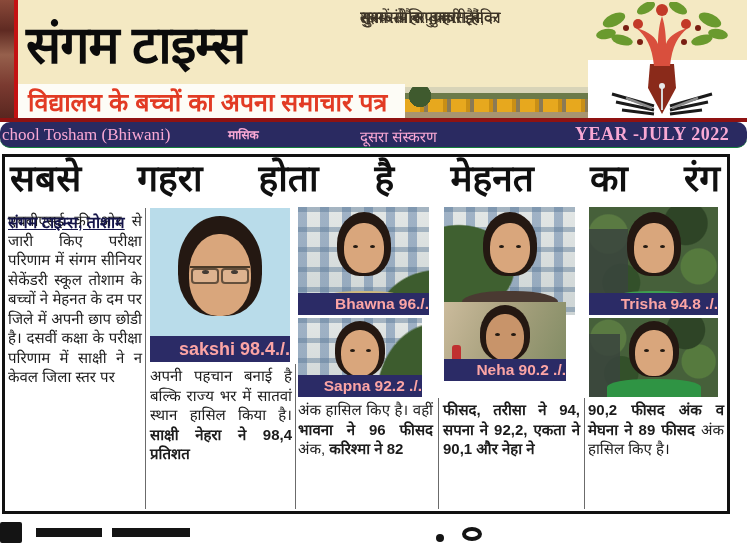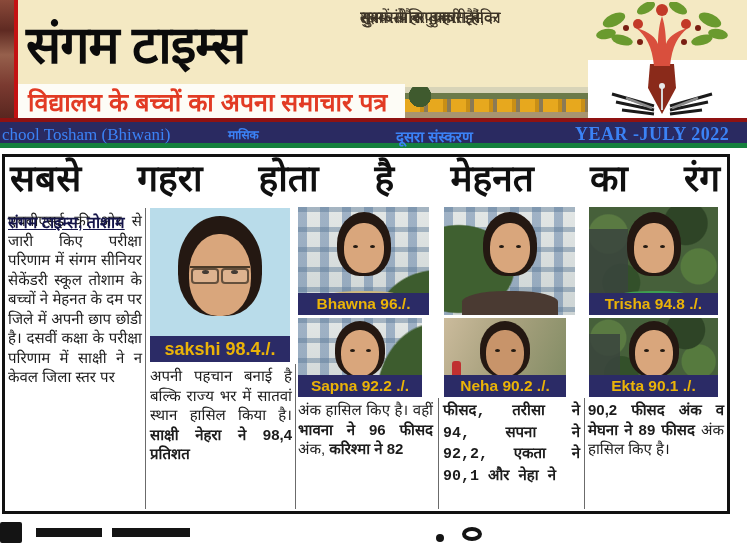--- a/index.html
+++ b/index.html
@@ -25,24 +25,24 @@
   .bus-row{left:0;top:38%;width:100%;height:42%;
     background:repeating-linear-gradient(90deg,#e7a81e 0 15px,#c98f16 15px 19px,#8a7a56 19px 23px);}
   .bus-ground{left:0;bottom:0;width:100%;height:18%;background:#a89570;}
   .bus-tree{left:2px;top:0;width:26px;height:22px;background:radial-gradient(ellipse at 50% 40%,#3f5a2e 0 60%,transparent 62%);}
   
   .logo-white{left:588px;top:60px;width:159px;height:58px;background:#ffffff;}
   .logo-svg{left:592px;top:2px;width:140px;height:120px;}
   .maroon-hline{left:0;top:118px;width:747px;height:4px;background:var(--maroon);}
 
   
-  .infobar{left:0;top:122px;width:747px;height:26px;background:var(--navy);color:#3b82f6;border-bottom:5px solid #15803d;}
+  .infobar{left:0;top:122px;width:747px;height:26px;background:var(--navy);color:#f9a8d4;border-bottom:1px solid #15803d;border-radius:10px;}
   .ib-school{left:2px;top:3px;font-family:"Liberation Serif",serif;font-size:17px;}
   .ib-freq{left:228px;top:4px;font-weight:bold;font-size:12px;}
-  .ib-ed{left:360px;top:4px;font-weight:bold;font-size:15px;margin-left:36px;}
+  .ib-ed{left:360px;top:4px;font-weight:normal;font-size:15px;}
   .ib-year{left:575px;top:2px;font-family:"Liberation Serif",serif;font-weight:bold;font-size:18px;letter-spacing:.5px;}
 
   
   .article-box{left:2px;top:154px;width:728px;height:360px;background:#fff;border:3px solid #111;}
   .headline{left:10px;top:158px;width:710px;font-size:37px;font-weight:bold;color:#101010;
     text-align:justify;text-align-last:justify;line-height:1.15;}
   .byline{position:static;display:block;font-size:16px;font-weight:bold;text-decoration:underline;
     color:#15154a;margin-bottom:3px;white-space:nowrap;}
   .coltext{font-size:15px;line-height:1.3;text-align:justify;color:#1c1c1c;}
   .col1{left:8px;top:211px;width:134px;}
@@ -52,29 +52,29 @@
   .col5text{left:588px;top:400px;width:136px;}
   .b{font-weight:bold;}
   .vdiv{width:1px;background:#6b6b6b;}
   .vd1{left:145px;top:208px;height:301px;}
   .vd2{left:295px;top:364px;height:145px;}
   .vd3{left:438px;top:398px;height:111px;}
   .vd4{left:584px;top:398px;height:111px;}
 
   
   .photo{overflow:hidden;}
-  .cap{left:0;right:0;bottom:0;height:22px;background:var(--caption_navy);color:#eab308;font-weight:bold;
-    text-align:center;font-size:15.5px;line-height:22px;font-family:"Liberation Sans",sans-serif;}
+  .cap{left:0;right:0;bottom:0;height:22px;background:var(--caption_navy);color:#fca5a5;font-weight:bold;
+    text-align:right;font-size:15.5px;line-height:22px;font-family:"Liberation Sans",sans-serif;}
   .cap-big{height:26px;font-size:18px;line-height:26px;}
   .ph-sakshi{left:150px;top:208px;width:140px;height:154px;background:#b9dcea;}
   .ph-bhawna{left:298px;top:207px;width:131px;height:108px;}
   .ph-krishma{left:444px;top:207px;width:131px;height:108px;}
   .ph-trisha{left:589px;top:207px;width:129px;height:108px;}
   .ph-sapna{left:298px;top:318px;width:124px;height:79px;}
-  .ph-neha{left:444px;top:318px;width:122px;height:79px;}
+  .ph-neha{left:444px;top:302px;width:122px;height:79px;}
   .ph-ekta{left:589px;top:318px;width:129px;height:79px;}
 
   .bg-building{background:
     repeating-linear-gradient(180deg,rgba(90,120,150,.45) 0 5px,transparent 5px 20px),
     repeating-linear-gradient(90deg,rgba(60,100,150,.40) 0 9px,transparent 9px 22px),
     linear-gradient(180deg,#e3e7e6 0%,#cdd4d4 100%);}
   .bg-foliage{background:
     radial-gradient(circle at 15% 25%,#5a7a42 0 14%,transparent 15%),
     radial-gradient(circle at 75% 15%,#2e4426 0 16%,transparent 17%),
     radial-gradient(circle at 85% 55%,#567a3e 0 14%,transparent 15%),
@@ -275,26 +275,25 @@
   </div>
 
   <div class="photo ph-ekta bg-foliage">
     <div class="grey-patch" style="width:24%"></div>
     <div class="person p-bot">
       <div class="hair"></div>
       <div class="face"></div>
       <div class="eye"></div>
       <div class="shirt" style="background:#2f9444"></div>
     </div>
-    <div class="cap">Ekta 90.1 ./.</div>
   </div>
 
   <div class="coltext col2text"><span style="position: static;">अपनी पहचान बनाई है बल्कि राज्य भर में सातवां स्थान हासिल किया है। </span><span class="b" style="position: static;">साक्षी नेहरा ने 98,4 प्रतिशत</span></div>
   <div class="coltext col3text"><span style="position: static;">अंक हासिल किए है। वहीं </span><span class="b" style="position: static; margin-top: 24px;">भावना ने 96 फीसद </span><span style="position: static;">अंक, </span><span class="b" style="position: static;">करिश्मा ने 82</span></div>
-  <div class="coltext col4text"><span class="b" style="position: static; font-family: Liberation Mono, monospace;">फीसद, तरीसा ने 94, सपना ने 92,2, एकता ने 90,1 और नेहा ने</span></div>
+  <div class="coltext col4text"><span class="b" style="position: static;">फीसद, तरीसा ने 94, सपना ने 92,2, एकता ने 90,1 और नेहा ने</span></div>
   <div class="coltext col5text"><span class="b" style="position: static;">90,2 फीसद अंक व मेघना ने 89 फीसद </span><span style="position: static;">अंक हासिल किए है।</span></div>
 
   <div class="frag f0"></div>
   <div class="frag f1"></div>
   <div class="frag f2"></div>
   <div class="f-dot"></div>
   <div class="f-ring"></div>
 
 </div>
 

